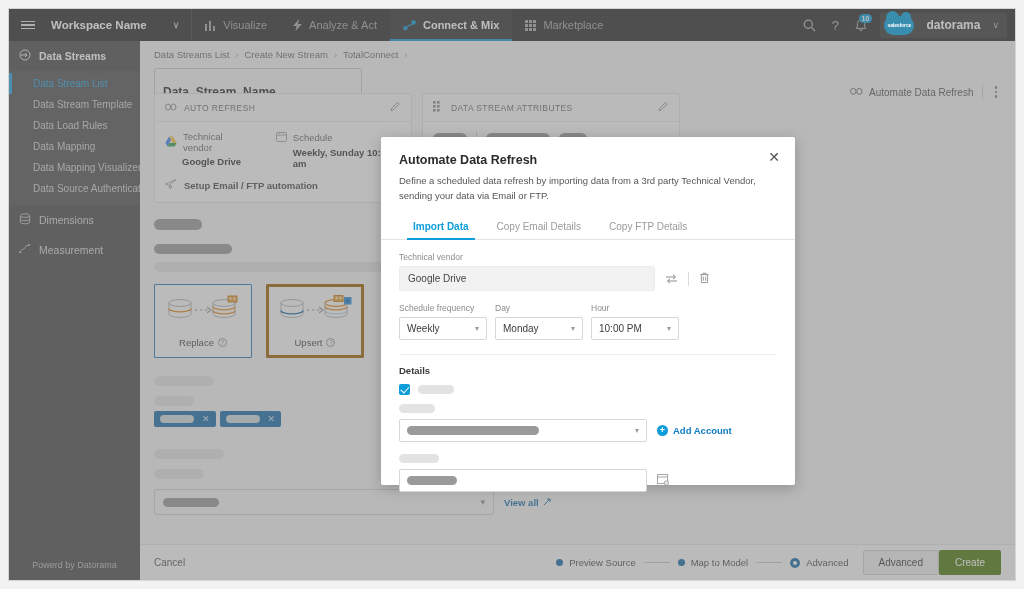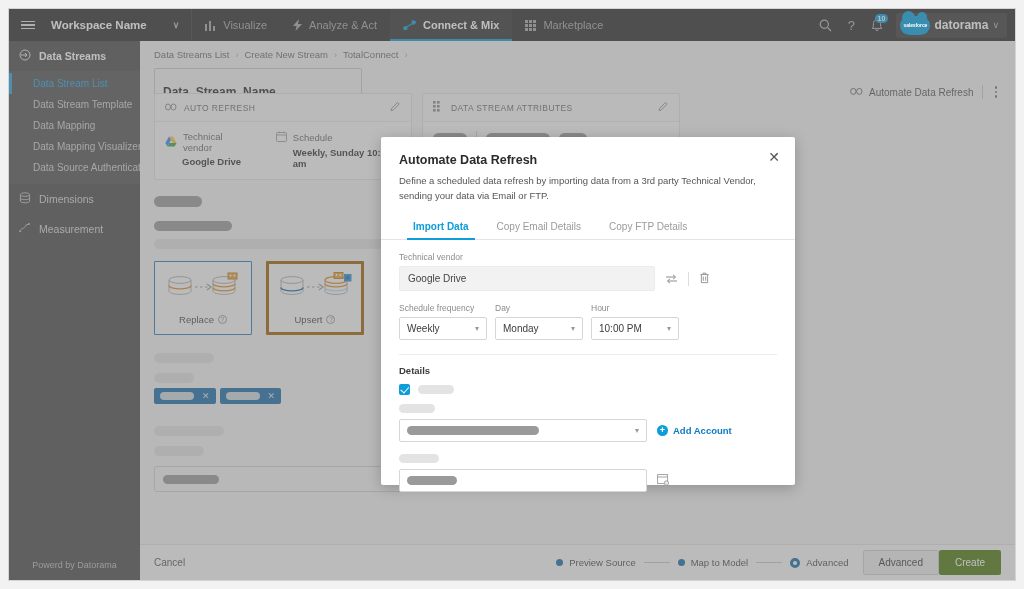--- a/index.html
+++ b/index.html
@@ -64,21 +64,21 @@
     width: 26px; height: 32px; display:flex; align-items:center; justify-content:center;
     color:#b6b6b6; cursor:pointer; position: relative;
   }
   .badge {
     position:absolute; top:5px; right:2px;
     background:#0d9dda; color:#fff; font-size:7px; line-height:9px;
     border-radius:6px; padding:0 3px; min-width:11px; text-align:center;
     font-weight:bold;
   }
   .sf-chip {
-    display:flex; align-items:center; gap:4px;
+    display:flex; align-items:center; gap:12px;
     background:#3a3a3a; padding: 3px 8px 3px 4px; border-radius:2px; margin-left:6px;
   }
   .sf-cloud {
     width: 30px; height: 19px; background:#00a1e0; border-radius: 10px;
     display:flex; align-items:center; justify-content:center;
     color:#fff; font-size:5px; font-weight:bold; letter-spacing:-0.1px;
     position: relative;
   }
   .sf-cloud:before {
     content:''; position:absolute; width:13px; height:13px; background:#00a1e0;
@@ -422,20 +422,21 @@
               <circle cx="6" cy="6" r="5" stroke="#e5e5e5" stroke-width="1" fill="none"></circle>
               <path d="M2 6 H8 M6 4 L8 6 L6 8" stroke="#e5e5e5" stroke-width="1" fill="none"></path>
             </svg>
       </span>
       <span>Data Streams</span>
     </div>
 
     <div class="side-sub">
       <div class="side-sub-item active">Data Stream List</div>
       <div class="side-sub-item">Data Stream Template</div>
+      <div class="side-sub-item">Data Load Rules</div>
       <div class="side-sub-item">Data Mapping</div>
       <div class="side-sub-item">Data Mapping Visualizer</div>
       <div class="side-sub-item">Data Source Authentication</div>
     </div>
 
 
 
     <div class="side-item">
       <span>
         <svg width="12" height="12" viewBox="0 0 12 12">
@@ -534,20 +535,28 @@
                           <rect x="0.5" y="1.5" width="10" height="9" rx="1" stroke="#9a9a9a" stroke-width="0.9" fill="none"></rect>
                           <path d="M0.5 4 H10.5" stroke="#9a9a9a" stroke-width="0.9"></path>
                           <path d="M3 0.6 V2.4 M8 0.6 V2.4" stroke="#9a9a9a" stroke-width="0.9"></path>
                         </svg>
                   </span>
                   <span>Schedule</span>
                 </div>
                 <div class="kv-val">Weekly, Sunday 10:00 am</div>
               </div>
             </div>
+            <div class="setup-link">
+              <span>
+                <svg width="12" height="11" viewBox="0 0 12 11">
+                      <path d="M11 0.6 L0.6 5 L4.3 6.4 L11 0.6 Z M4.3 6.4 L5 10 L6.9 7.6 Z" stroke="#8d8d8d" stroke-width="0.8" fill="none"></path>
+                    </svg>
+              </span>
+              <span>Setup Email / FTP automation</span>
+            </div>
           </div>
         </div>
 
         <div class="panel" style="width:258px;">
           <div class="panel-head">
             <span>
               <svg width="11" height="11" viewBox="0 0 11 11">
                     <rect x="0" y="0" width="2.6" height="2.6" fill="#8d8d8d"></rect>
                     <rect x="4" y="0" width="2.6" height="2.6" fill="#8d8d8d"></rect>
                     <rect x="0" y="4" width="2.6" height="2.6" fill="#8d8d8d"></rect>

